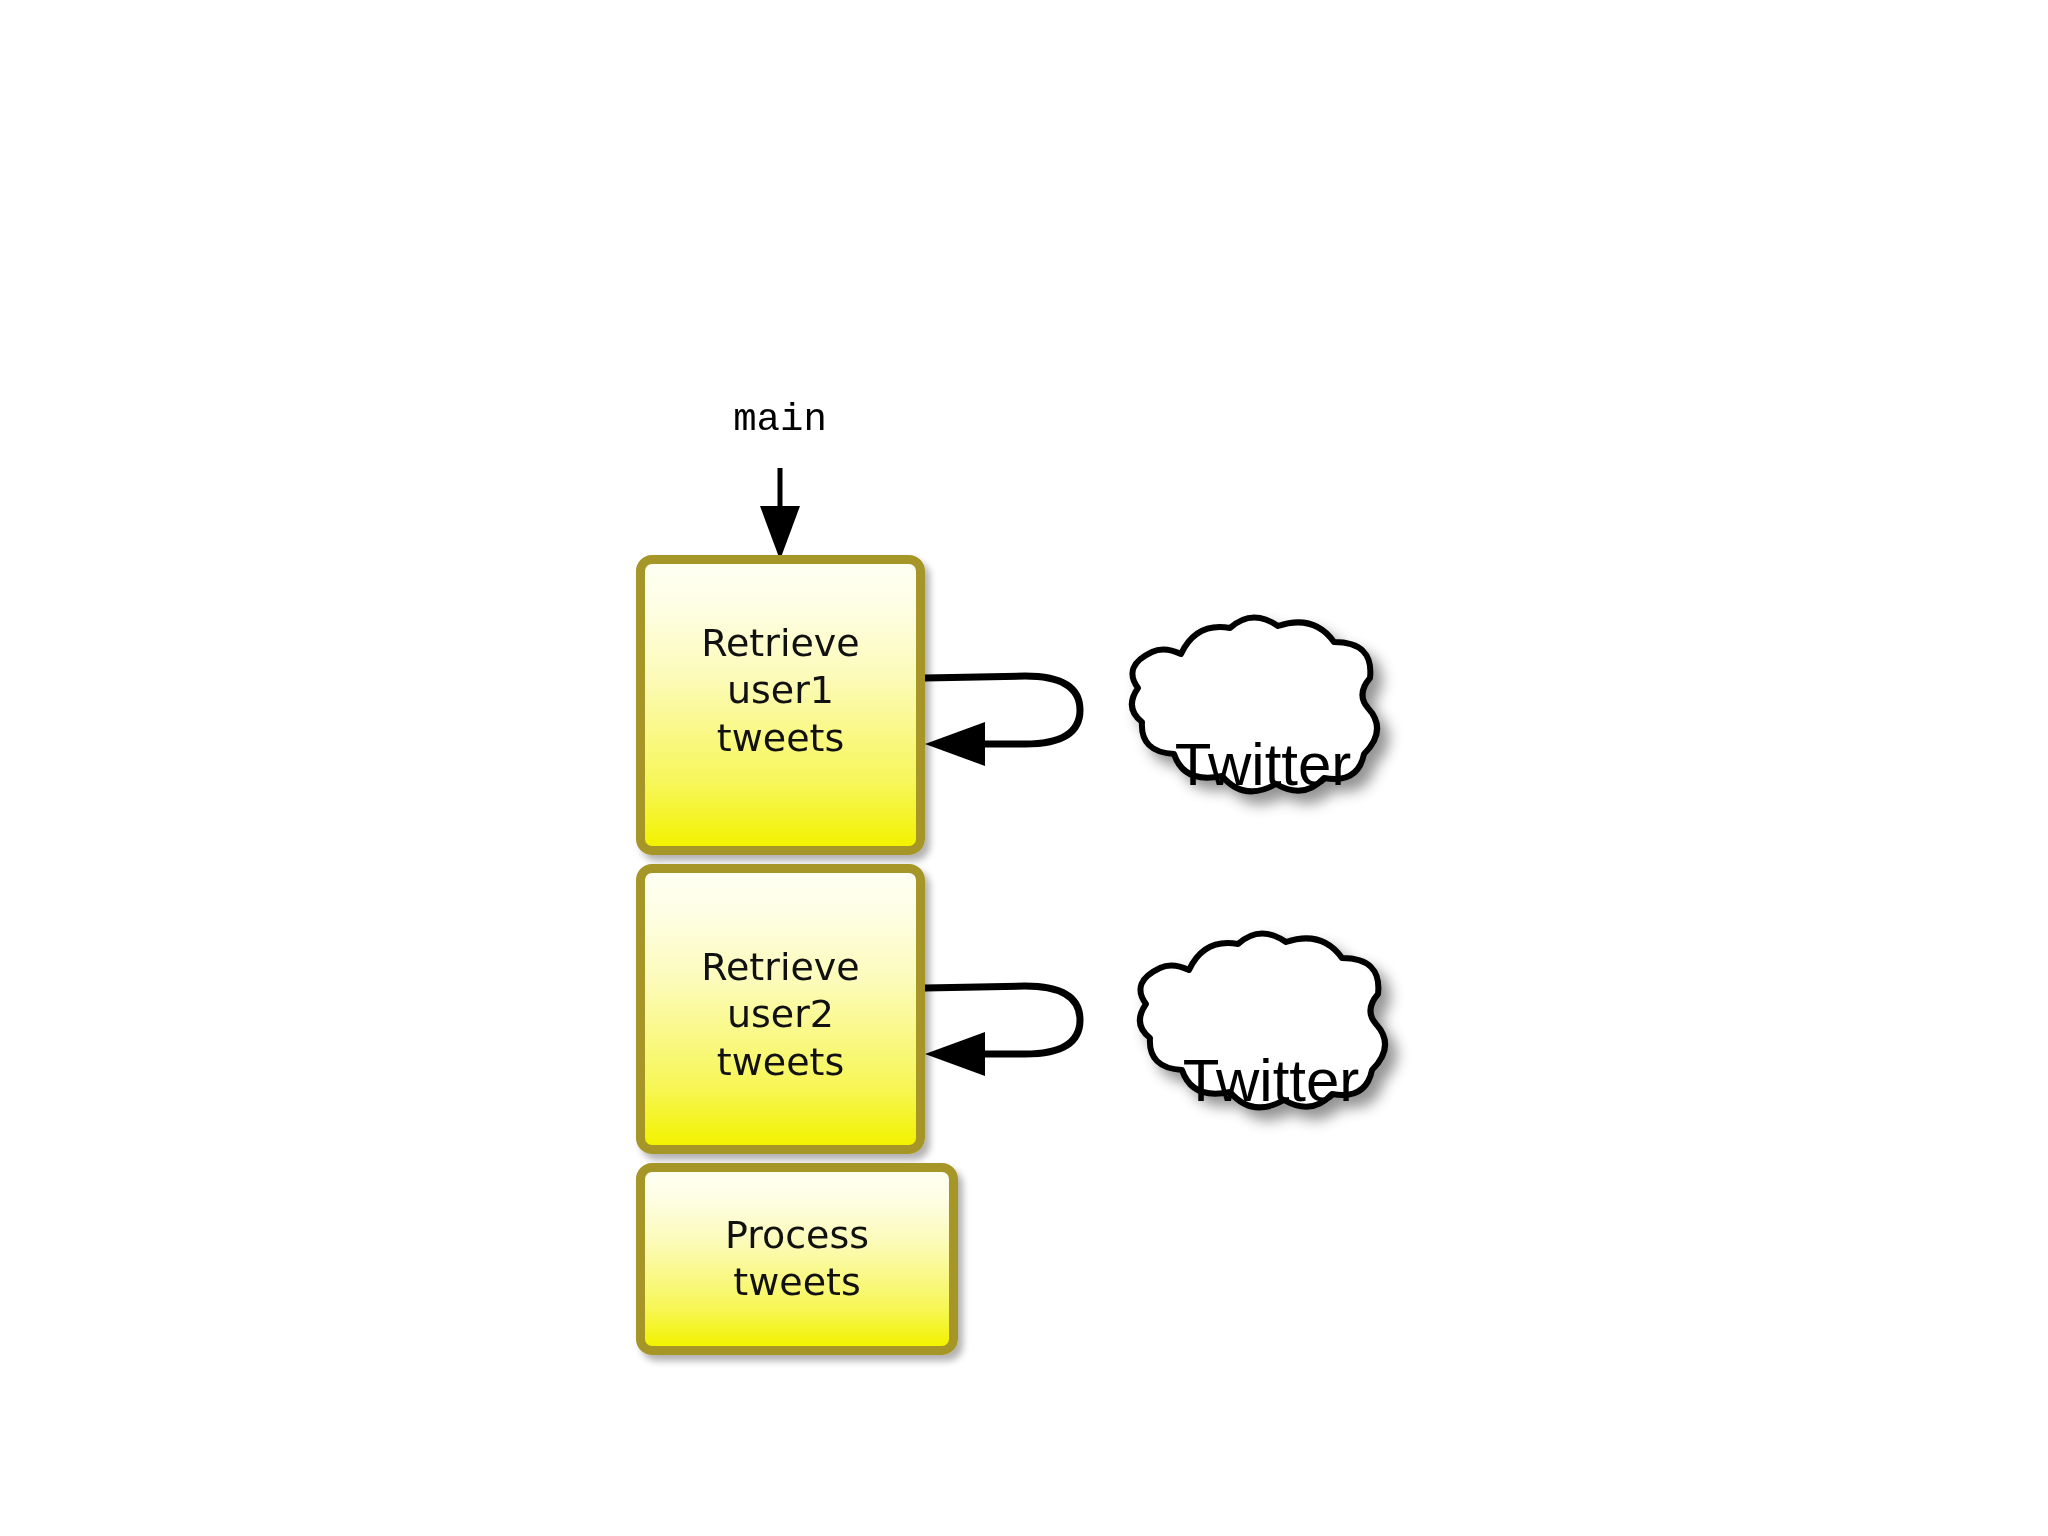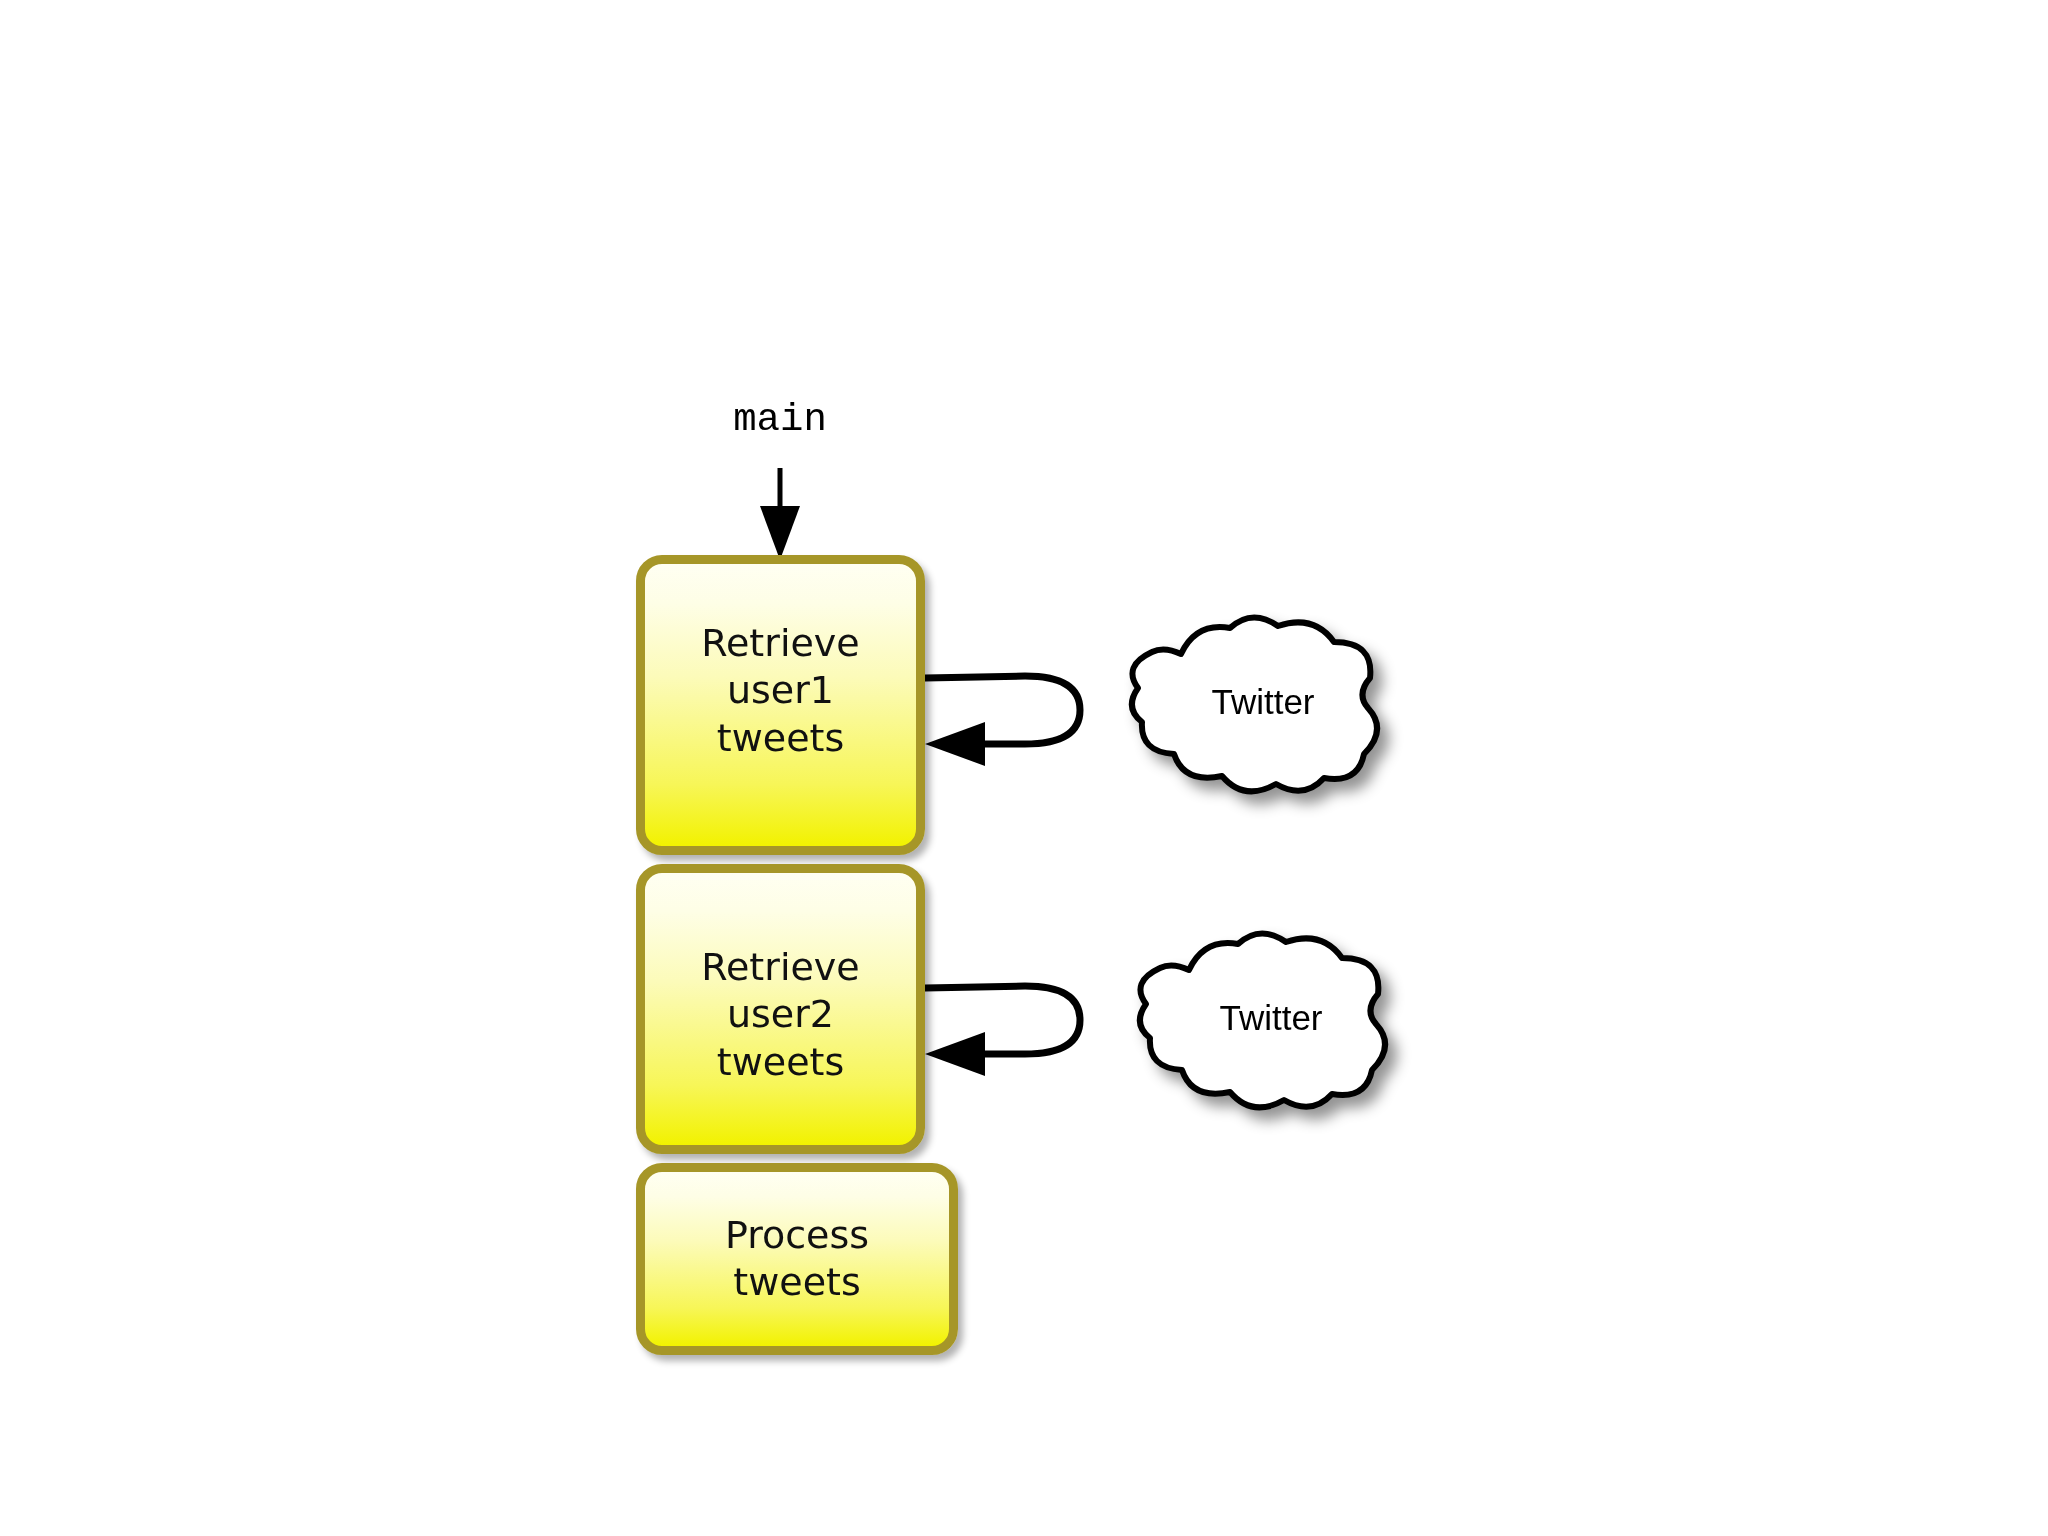--- a/index.html
+++ b/index.html
@@ -49,21 +49,21 @@
     font-family: Liberation Mono, monospace;
     font-size: 39px;
     color: #000000;
   }
 
   
   .proc-box {
     position: absolute;
     box-sizing: border-box;
     border: 9px solid #a69628;
-    border-radius: 26px;
+    border-radius: 16px;
     background: linear-gradient(to bottom, #fffff2 0%, #fefee6 14%, #fcfbb9 40%, #f7f658 78%, #f2f200 100%);
     box-shadow: 5px 6px 7px rgba(0,0,0,0.30);
     display: flex;
     align-items: center;
     justify-content: center;
   }
   .proc-label {
     font-family: "DejaVu Sans", sans-serif;
     font-size: 38px;
     line-height: 1.24;
@@ -85,22 +85,23 @@
   .cloud {
     position: absolute;
   }
   .cloud svg { display: block; overflow: visible; }
   .cloud-label {
     position: absolute;
     left: 0;
     width: 100%;
     text-align: center;
     font-family: "Liberation Sans", sans-serif;
-    font-size: 35px;
+    font-size: 60px;
     color: #000000;
+    margin-top: 48px;
   }
 
   #cloud-1 { left: 1118px; top: 612px; width: 290px; height: 200px; }
   #cloud-1 .cloud-label { top: 70px; }
 
   #cloud-2 { left: 1126px; top: 928px; width: 290px; height: 200px; }
   #cloud-2 .cloud-label { top: 70px; }
 
   
   #arrow-layer {

